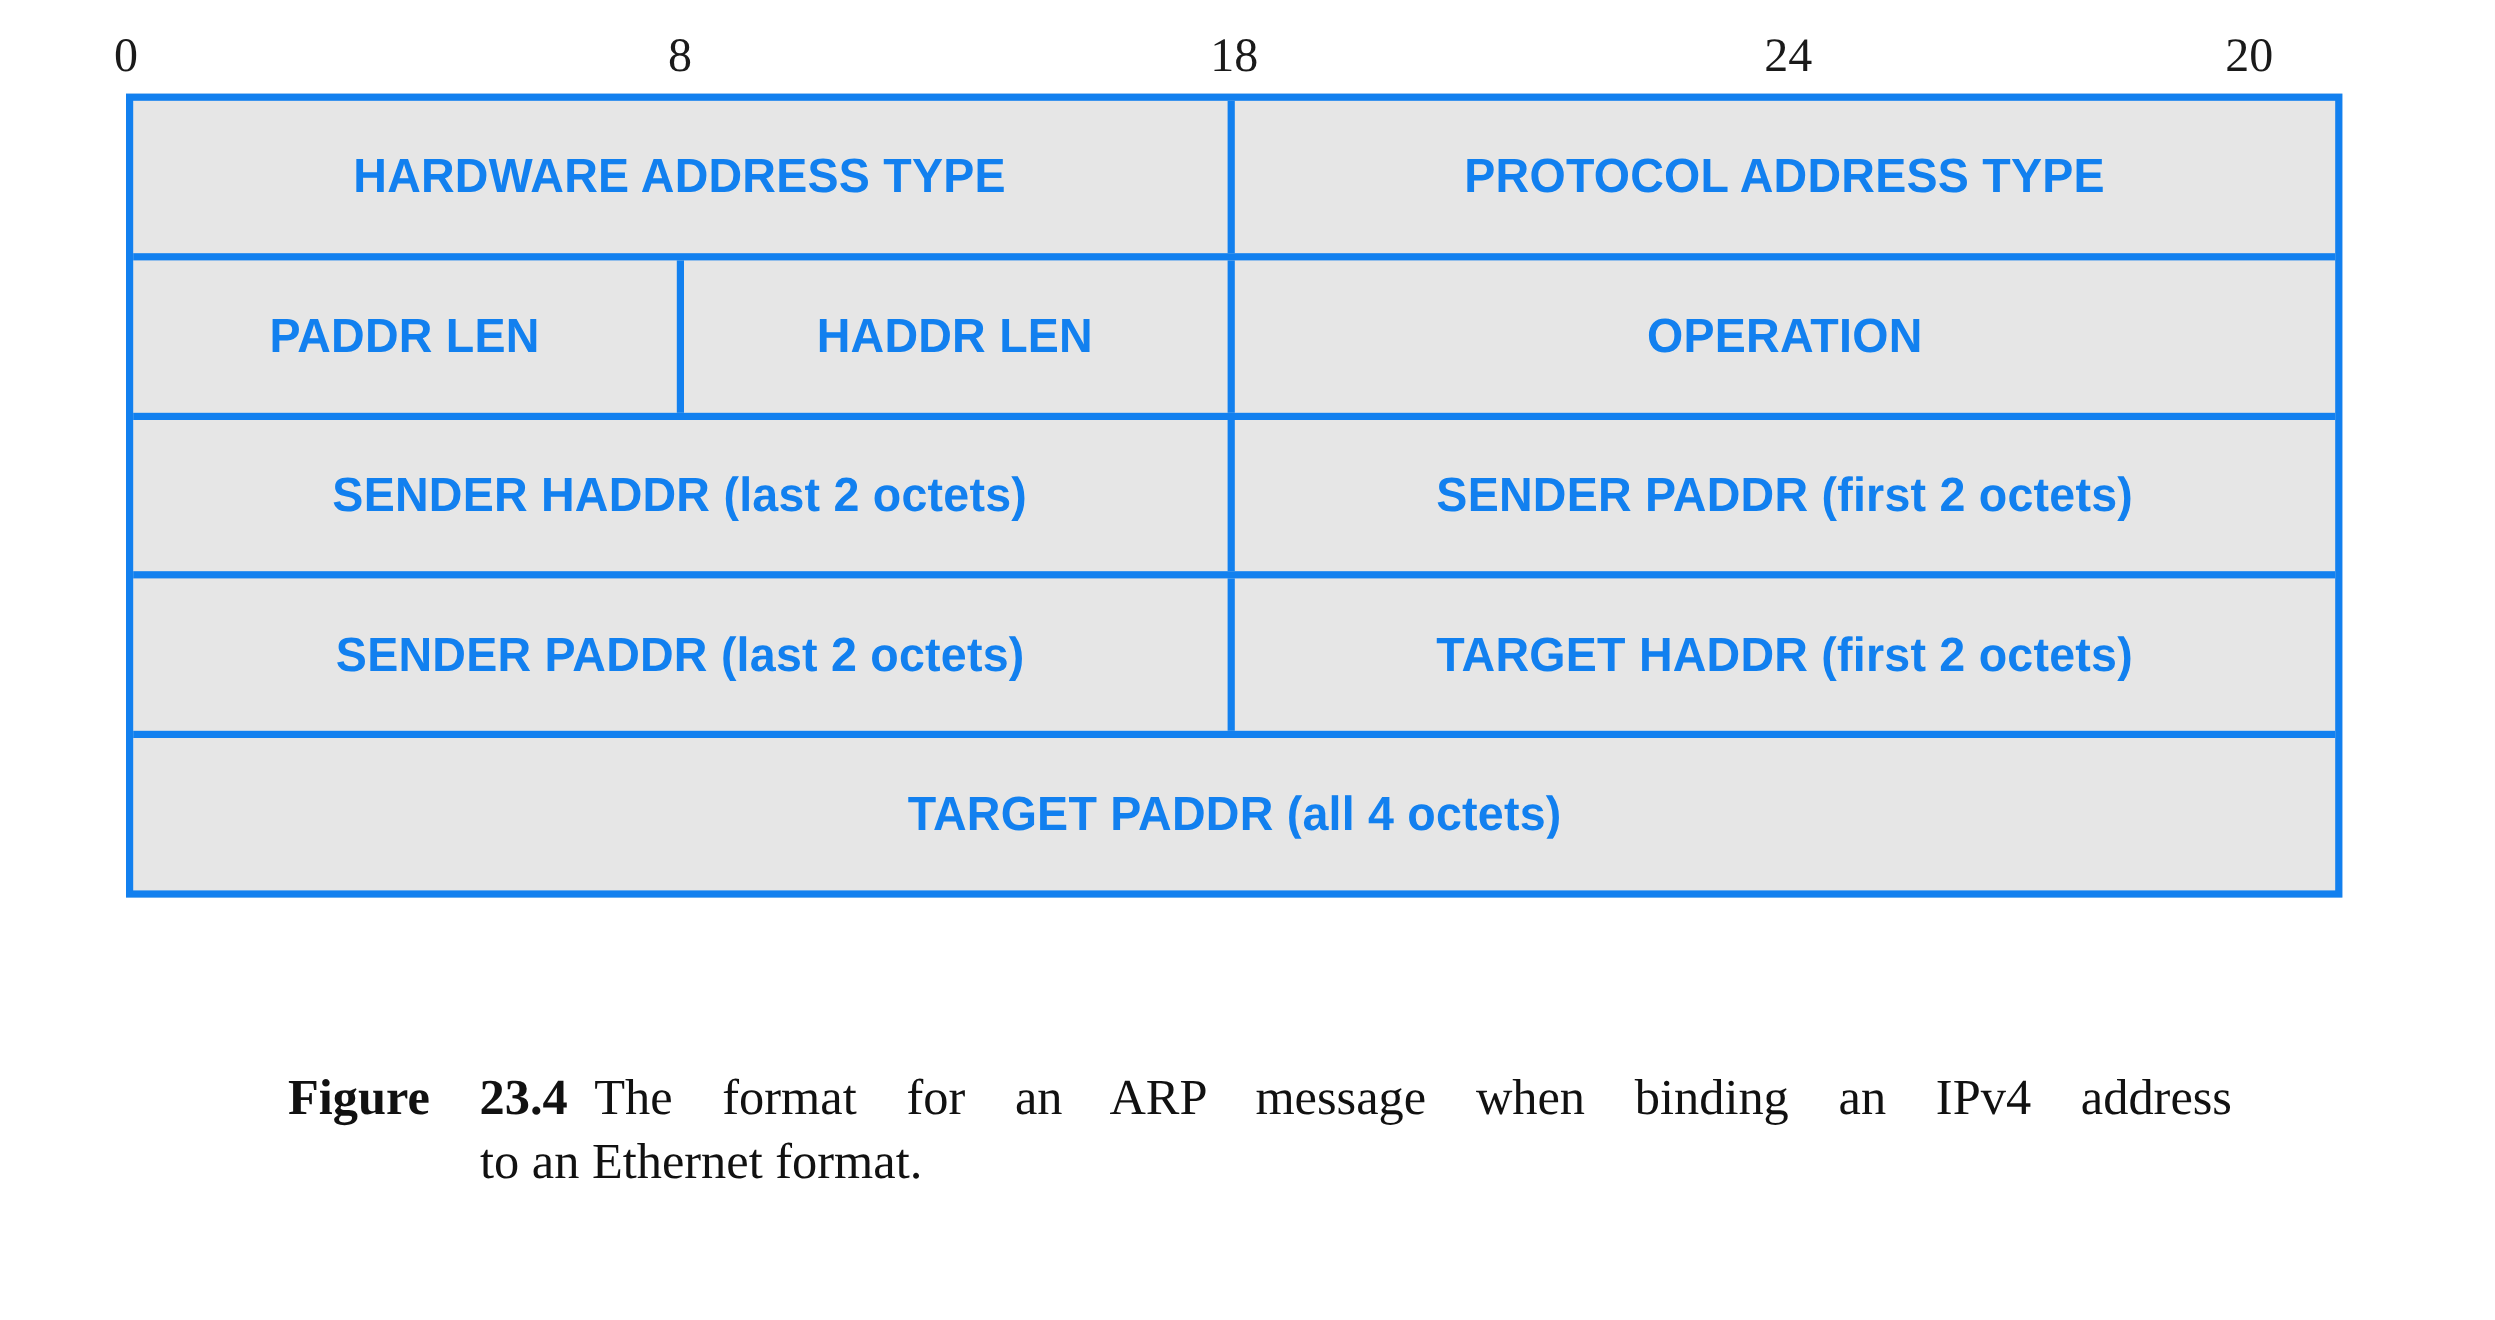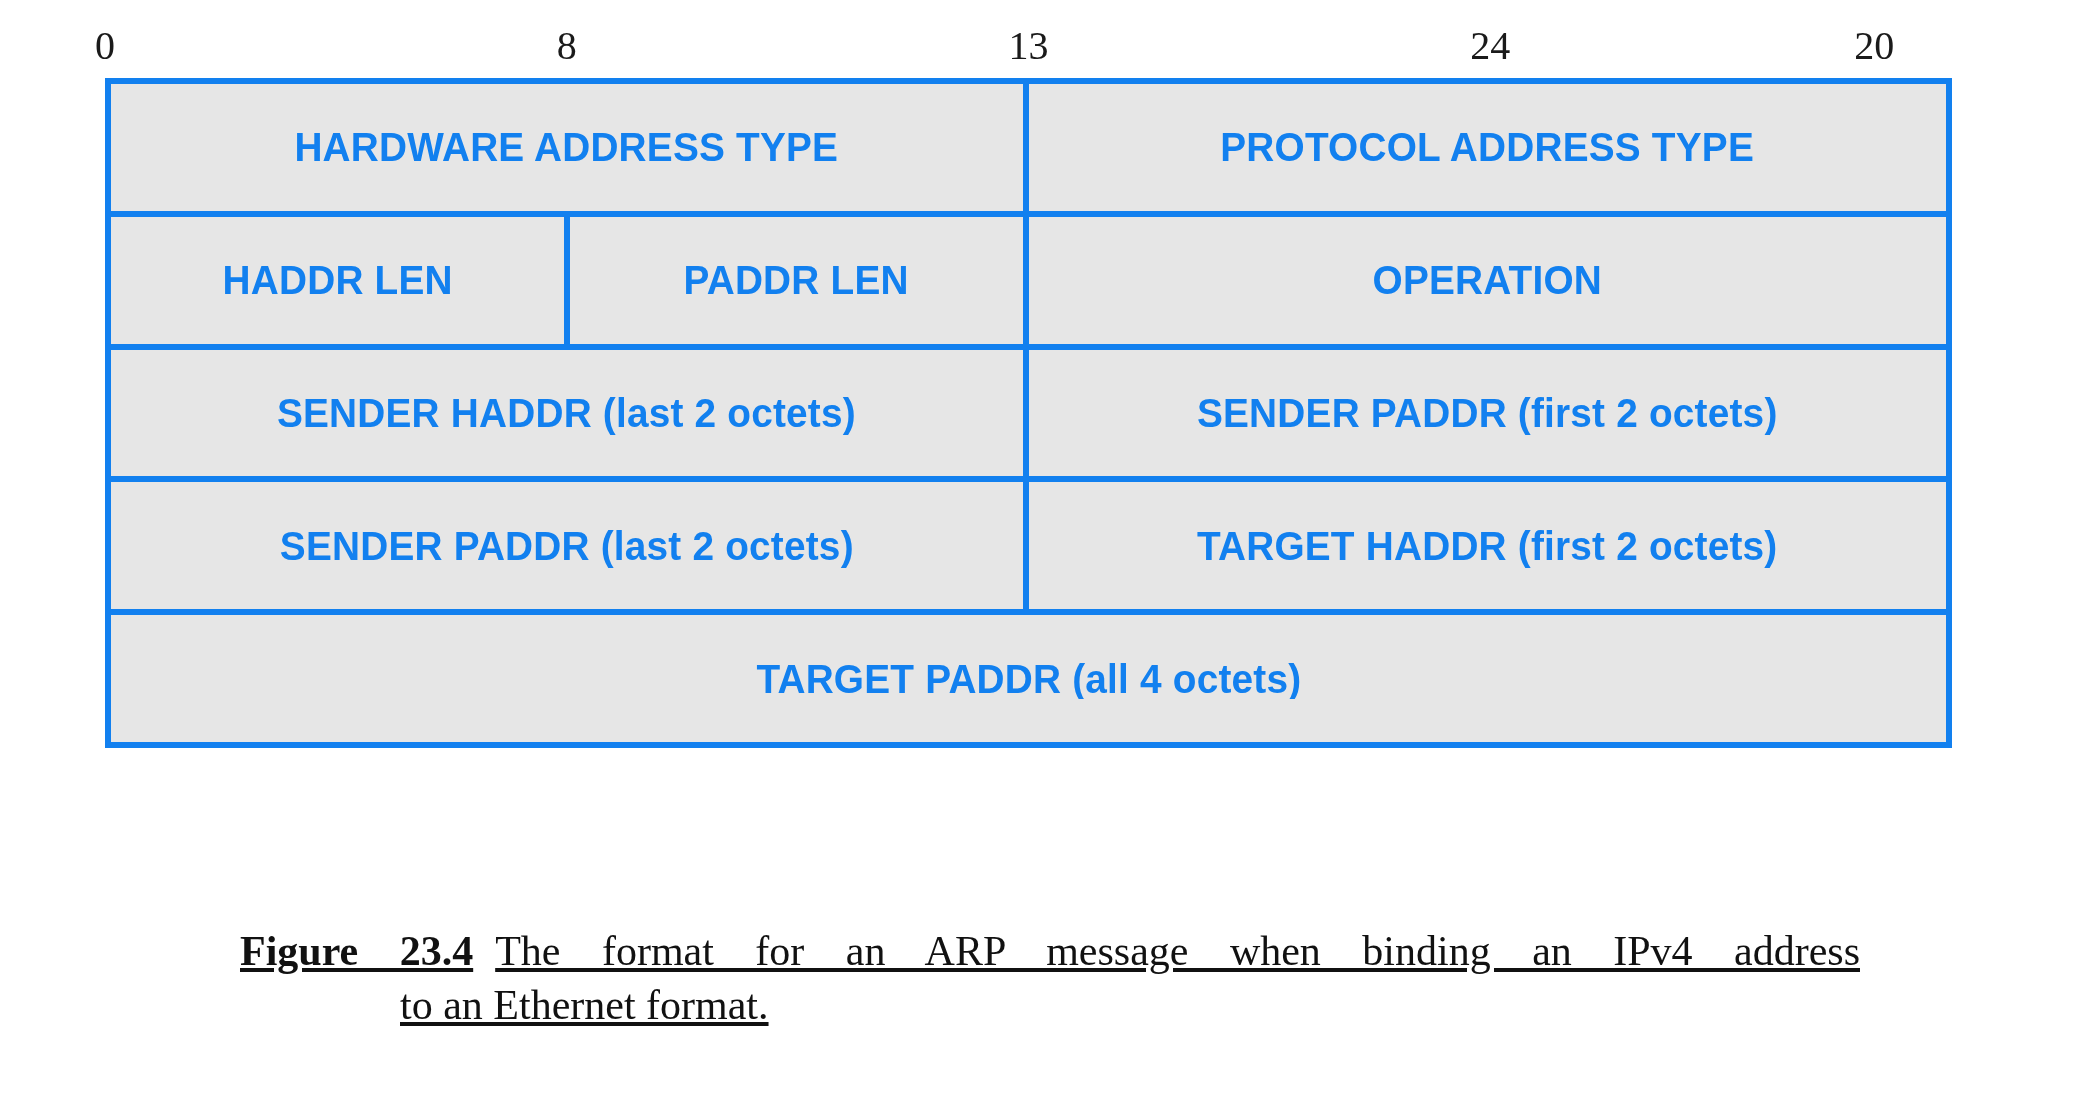--- a/index.html
+++ b/index.html
@@ -80,28 +80,27 @@
     letter-spacing: 0.2px;
     white-space: nowrap;
     line-height: 1;
     transform: scaleX(0.97);
   }
 
   
   #figure-caption {
     position: absolute;
     left: 240px;
-    top: 925px;
+    top: 889px;
     width: 1620px;
     font-family: "Liberation Serif", serif;
     font-size: 42px;
     color: #111111;
     line-height: 1.28;
     text-align: justify;
-    text-decoration: underline;
   }
   #figure-caption .cap-line {
     display: block;
   }
   #figure-caption .cap-line-1 {
     text-align: justify;
     text-align-last: justify;
   }
   #figure-caption .cap-line-2 {
     padding-left: 160px;
@@ -114,40 +113,40 @@
     display: inline-block;
     width: 22px;
   }
 </style>
 </head>
 <body>
 
 <div id="bit-scale">
     <span class="tick t-start" style="left: 0%;">0</span>
     <span class="tick t-mid" style="left: 25%;">8</span>
-    <span class="tick t-mid" style="left: 50%;">13</span>
+    <span class="tick t-mid" style="left: 50%;">18</span>
     <span class="tick t-mid" style="left: 75%;">24</span>
     <span class="tick t-end" style="left: 96.875%;">20</span>
   </div>
 
 <div id="packet-table">
     <div class="pkt-row">
       <div class="pkt-cell w-half">
         <span class="pkt-label">HARDWARE ADDRESS TYPE</span>
       </div>
       <div class="pkt-cell w-half">
         <span class="pkt-label">PROTOCOL ADDRESS TYPE</span>
       </div>
     </div>
     <div class="pkt-row">
       <div class="pkt-cell w-quarter">
-        <span class="pkt-label">HADDR LEN</span>
+        <span class="pkt-label">PADDR LEN</span>
       </div>
       <div class="pkt-cell w-quarter">
-        <span class="pkt-label">PADDR LEN</span>
+        <span class="pkt-label">HADDR LEN</span>
       </div>
       <div class="pkt-cell w-half">
         <span class="pkt-label">OPERATION</span>
       </div>
     </div>
     <div class="pkt-row">
       <div class="pkt-cell w-half">
         <span class="pkt-label">SENDER HADDR (last 2 octets)</span>
       </div>
       <div class="pkt-cell w-half">

